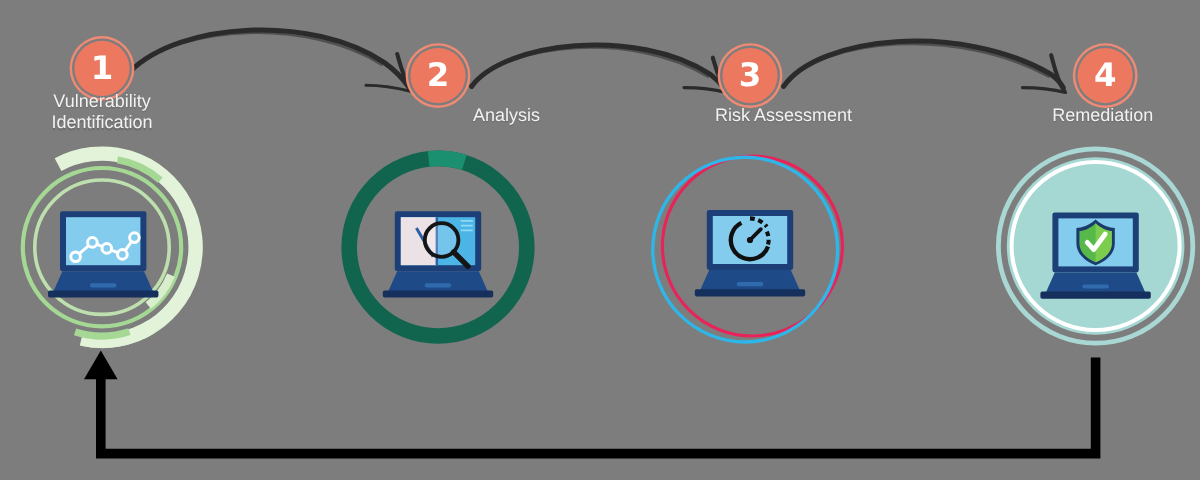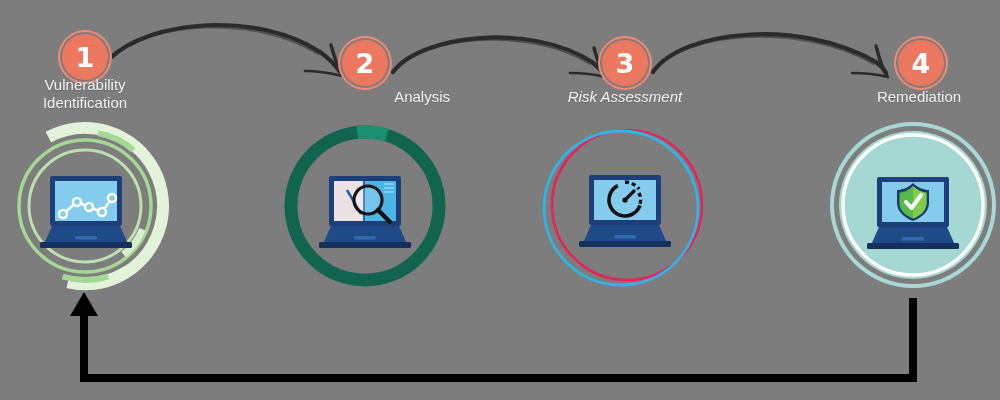--- a/index.html
+++ b/index.html
@@ -178,20 +178,20 @@
 Identification</div>
 
   <div class="step-badge" style="left:342px; top:40px;">
     <span>2</span>
   </div>
   <div class="step-label" style="left:280px; top:88px; width:170px;text-align:right;">Analysis</div>
 
   <div class="step-badge" style="left:602px; top:40px;">
     <span>3</span>
   </div>
-  <div class="step-label" style="left:540px; top:88px; width:170px;font-style:italic;">Risk Assessment</div>
+  <div class="step-label" style="left:568px; top:88px; width:170px;">Risk Assessment</div>
 
   <div class="step-badge" style="left:898px; top:40px;">
     <span>4</span>
   </div>
   <div class="step-label" style="left:834px; top:88px; width:170px;">Remediation</div>
 
 </div>
 
 </body></html>

